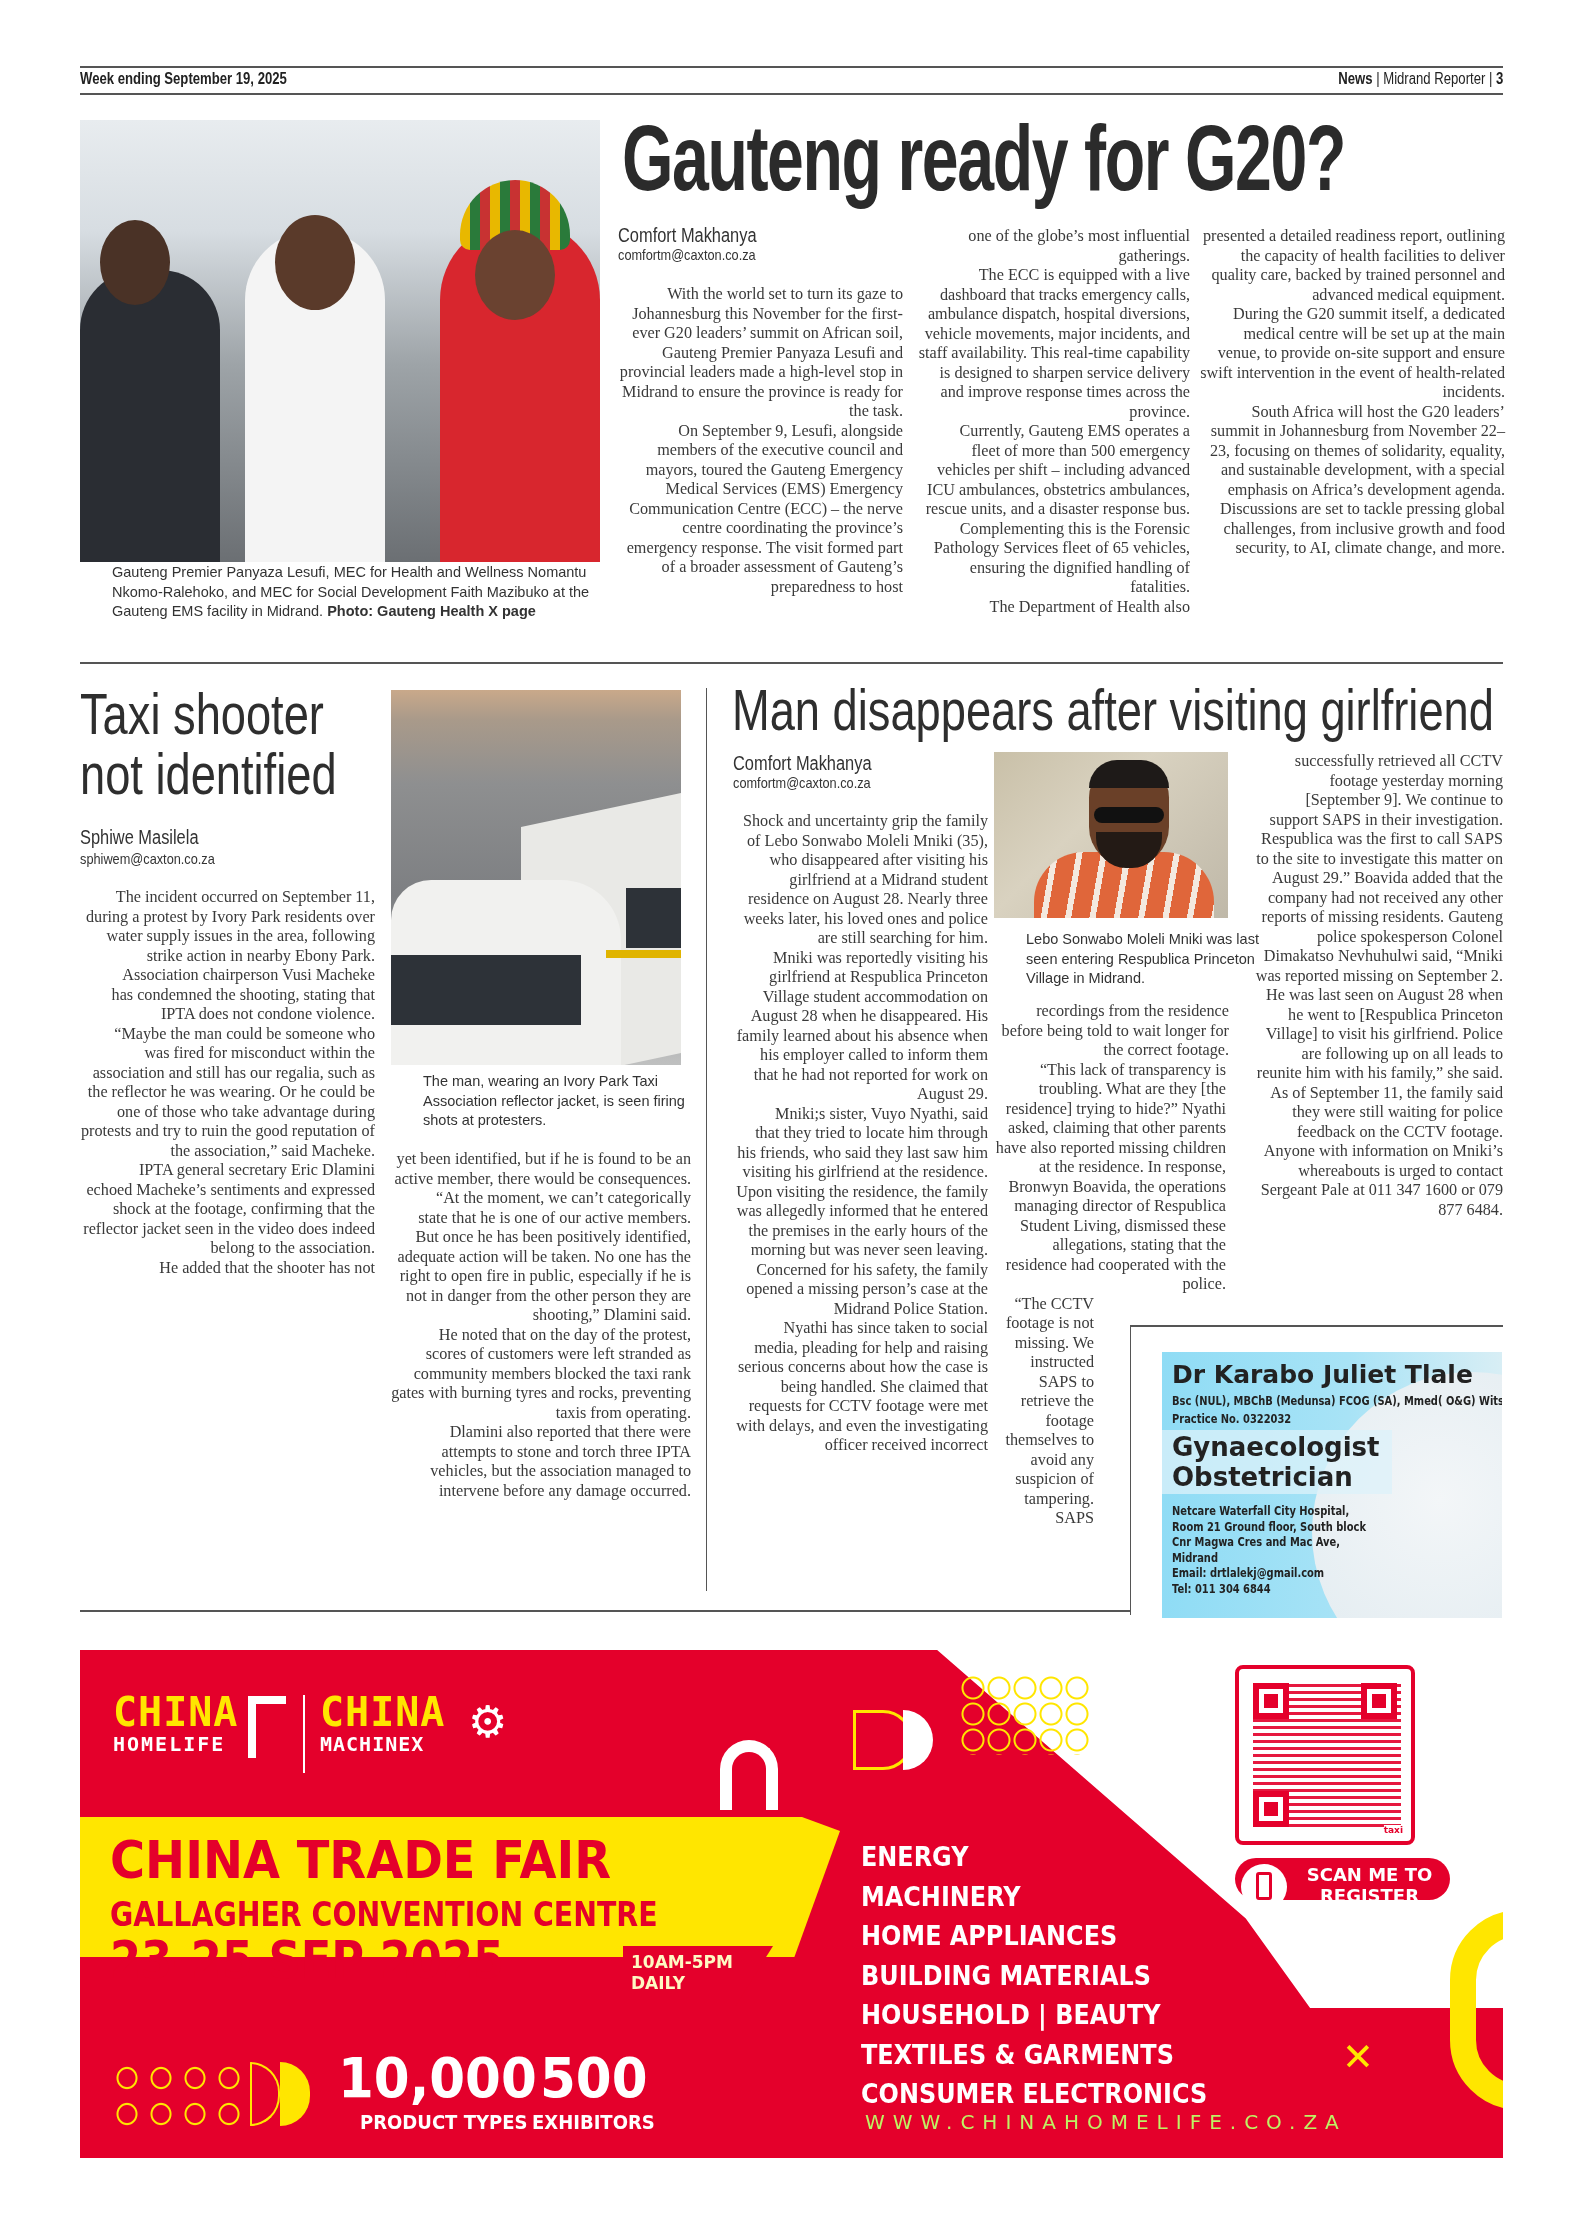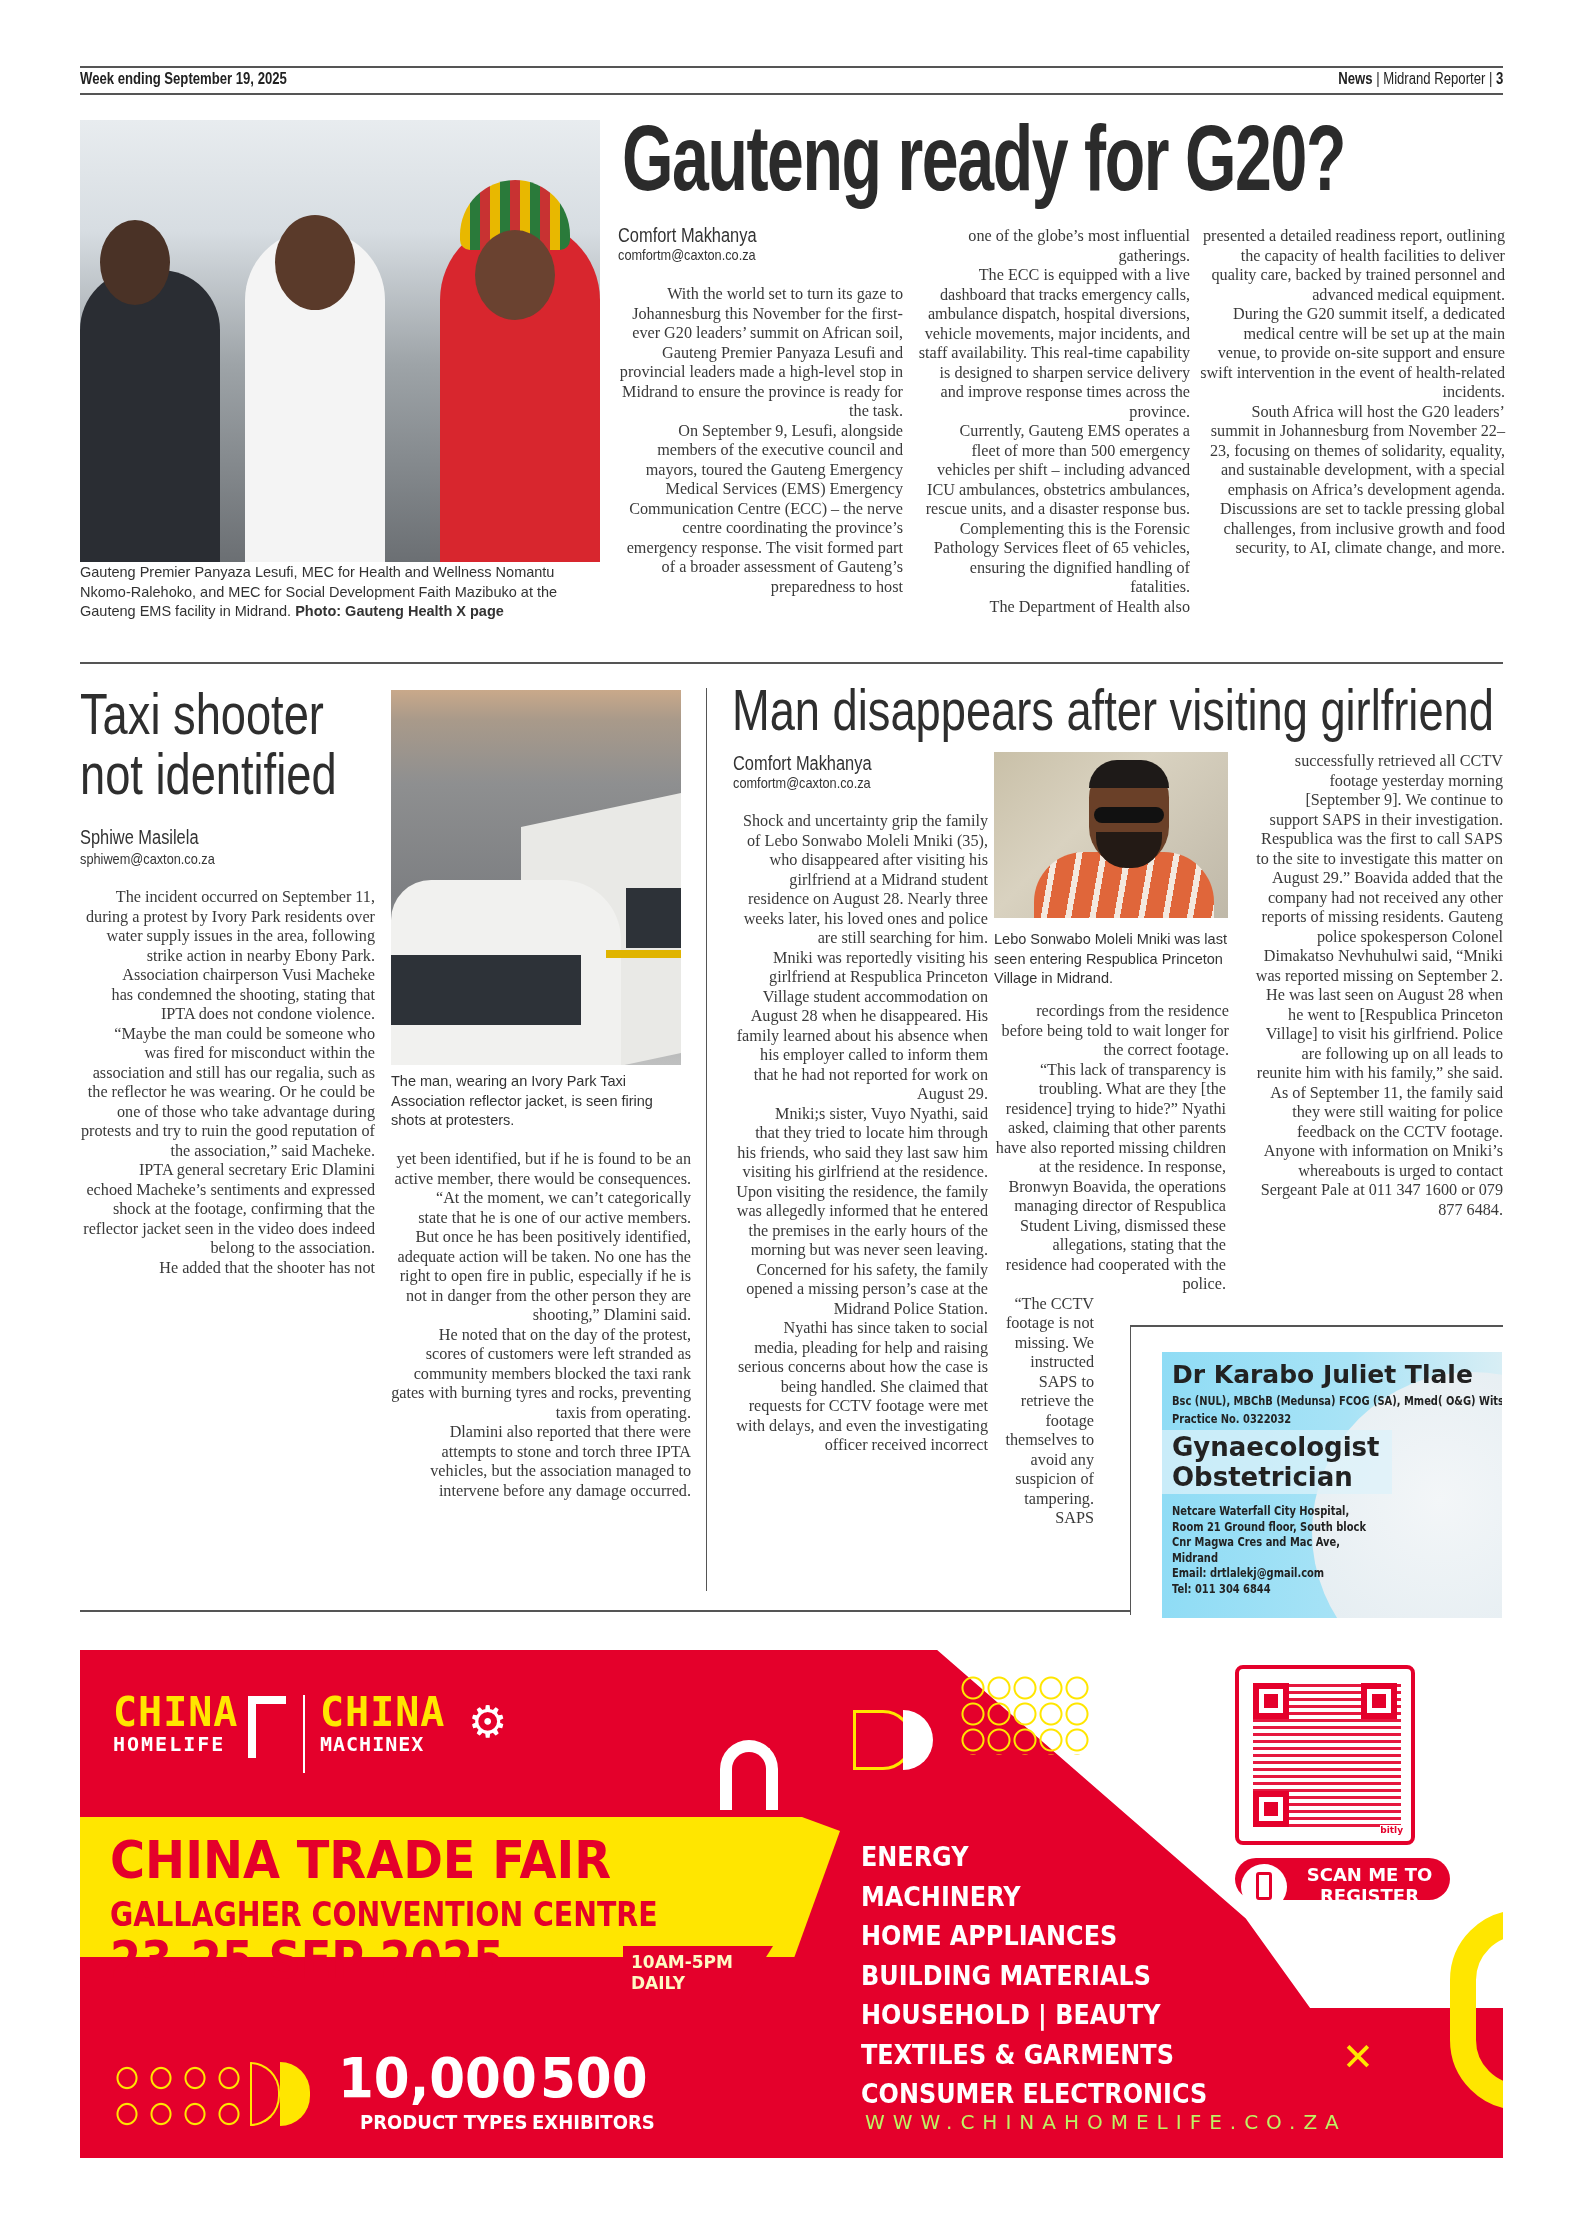--- a/index.html
+++ b/index.html
@@ -9,21 +9,21 @@
   .folio { font-family: "Liberation Sans", sans-serif; font-weight: bold; font-size: 16px; transform: scaleX(0.82); transform-origin: left top; color: #222; white-space: nowrap; }
   .folio-r { font-family: "Liberation Sans", sans-serif; font-size: 16px; color: #222; white-space: nowrap; transform: scaleX(0.82); transform-origin: right top; }
   .folio-r b { font-weight: bold; }
   .headline-big { font-family: "Liberation Sans", sans-serif; font-weight: bold; font-size: 92px; letter-spacing: -2px; color: #2b2b2b; transform: scaleX(0.72); transform-origin: left top; white-space: nowrap; line-height: 1; }
   .headline-cond { font-family: "Liberation Sans", sans-serif; font-size: 58px; color: #2e2e2e; transform: scaleX(0.78); transform-origin: left top; white-space: nowrap; line-height: 1.05; }
   .byline { font-family: "Liberation Sans", sans-serif; font-size: 20px; color: #333; transform: scaleX(0.82); transform-origin: left top; white-space: nowrap; line-height: 1.1; }
   .email { font-family: "Liberation Sans", sans-serif; font-size: 15px; color: #333; transform: scaleX(0.85); transform-origin: left top; white-space: nowrap; line-height: 1.2; }
   .body { font-size: 16.2px; line-height: 19.5px; color: #3a3a3a; text-align: left; }
   .body p { text-indent: 0; text-align: right; }
   .body p + p { text-indent: 18px; }
-  .caption { font-family: "Liberation Sans", sans-serif; font-size: 14.5px; line-height: 19.5px; color: #333; }
+  .caption { font-family: "Liberation Sans", sans-serif; font-size: 14.5px; line-height: 19.5px; color: #333; margin-left: 32px; }
   .caption b { font-weight: bold; }
   .photo { position: absolute; overflow: hidden; }
   
   .doc-ad { position: absolute; left: 1162px; top: 1352px; width: 340px; height: 266px; background: linear-gradient(90deg, #8fdcf5 0%, #a8e3f6 55%, #d8eef5 100%); overflow: hidden; font-family: "DejaVu Sans", sans-serif; color: #222; }
   .doc-ad .circle { position: absolute; left: 150px; top: 20px; width: 320px; height: 320px; border-radius: 50%; background: radial-gradient(circle at 40% 40%, #f3f6f8, #dce8ee); }
   .doc-ad .band { position: absolute; left: 0; top: 78px; width: 230px; height: 64px; background: rgba(220,242,250,0.75); }
   
   .china-ad { position: absolute; left: 80px; top: 1650px; width: 1423px; height: 508px; background: #e4002b; overflow: hidden; font-family: "DejaVu Sans", sans-serif; }
   .yellow-band { position: absolute; left: 0; top: 167px; width: 760px; height: 140px; background: #ffe600; clip-path: polygon(0 0, 95% 0, 100% 10%, 94% 100%, 0 100%); }
   .white-zone { position: absolute; left: 780px; top: 0; width: 643px; height: 358px; background: #fff; clip-path: polygon(12% 0, 100% 0, 100% 100%, 70% 100%, 60% 75%); border-radius: 0 0 0 60px; }
@@ -212,21 +212,21 @@
     <div style="position:absolute; left:14px; top:14px; width:148px; height:148px; background: repeating-linear-gradient(0deg, transparent 0 4px, #e4002b 4px 7px), repeating-linear-gradient(90deg, transparent 0 6px, #fff 6px 9px); opacity:0.9;"></div>
     <div style="position:absolute; left:14px; top:14px; width:36px; height:36px; border:6px solid #e4002b; background:#fff;">
         <div style="margin:5px; width:14px; height:14px; background:#e4002b;"></div>
       </div>
     <div style="position:absolute; right:14px; top:14px; width:36px; height:36px; border:6px solid #e4002b; background:#fff;">
         <div style="margin:5px; width:14px; height:14px; background:#e4002b;"></div>
       </div>
     <div style="position:absolute; left:14px; bottom:14px; width:36px; height:36px; border:6px solid #e4002b; background:#fff;">
         <div style="margin:5px; width:14px; height:14px; background:#e4002b;"></div>
       </div>
-    <div style="position:absolute; right:8px; bottom:6px; font-size:9px; color:#e4002b; background:#fff; font-weight:bold;">bitly</div>
+    <div style="position:absolute; right:8px; bottom:6px; font-size:9px; color:#e4002b; background:#fff; font-weight:bold;">taxi</div>
   </div>
   <div class="scan-pill">
     <div style="position:absolute; left:6px; top:6px; width:46px; height:46px; border-radius:50%; background:#fff;">
       <div style="position:absolute; left:15px; top:8px; width:16px; height:28px; border:3px solid #e4002b; border-radius:3px;"></div>
     </div>
     <div style="position:absolute; left:62px; top:6px; width:145px; text-align:center; color:#fff; font-weight:bold; font-size:18px; line-height:21px;">
       <div>SCAN ME TO</div>
       <div>REGISTER</div>
     </div>
   </div>

